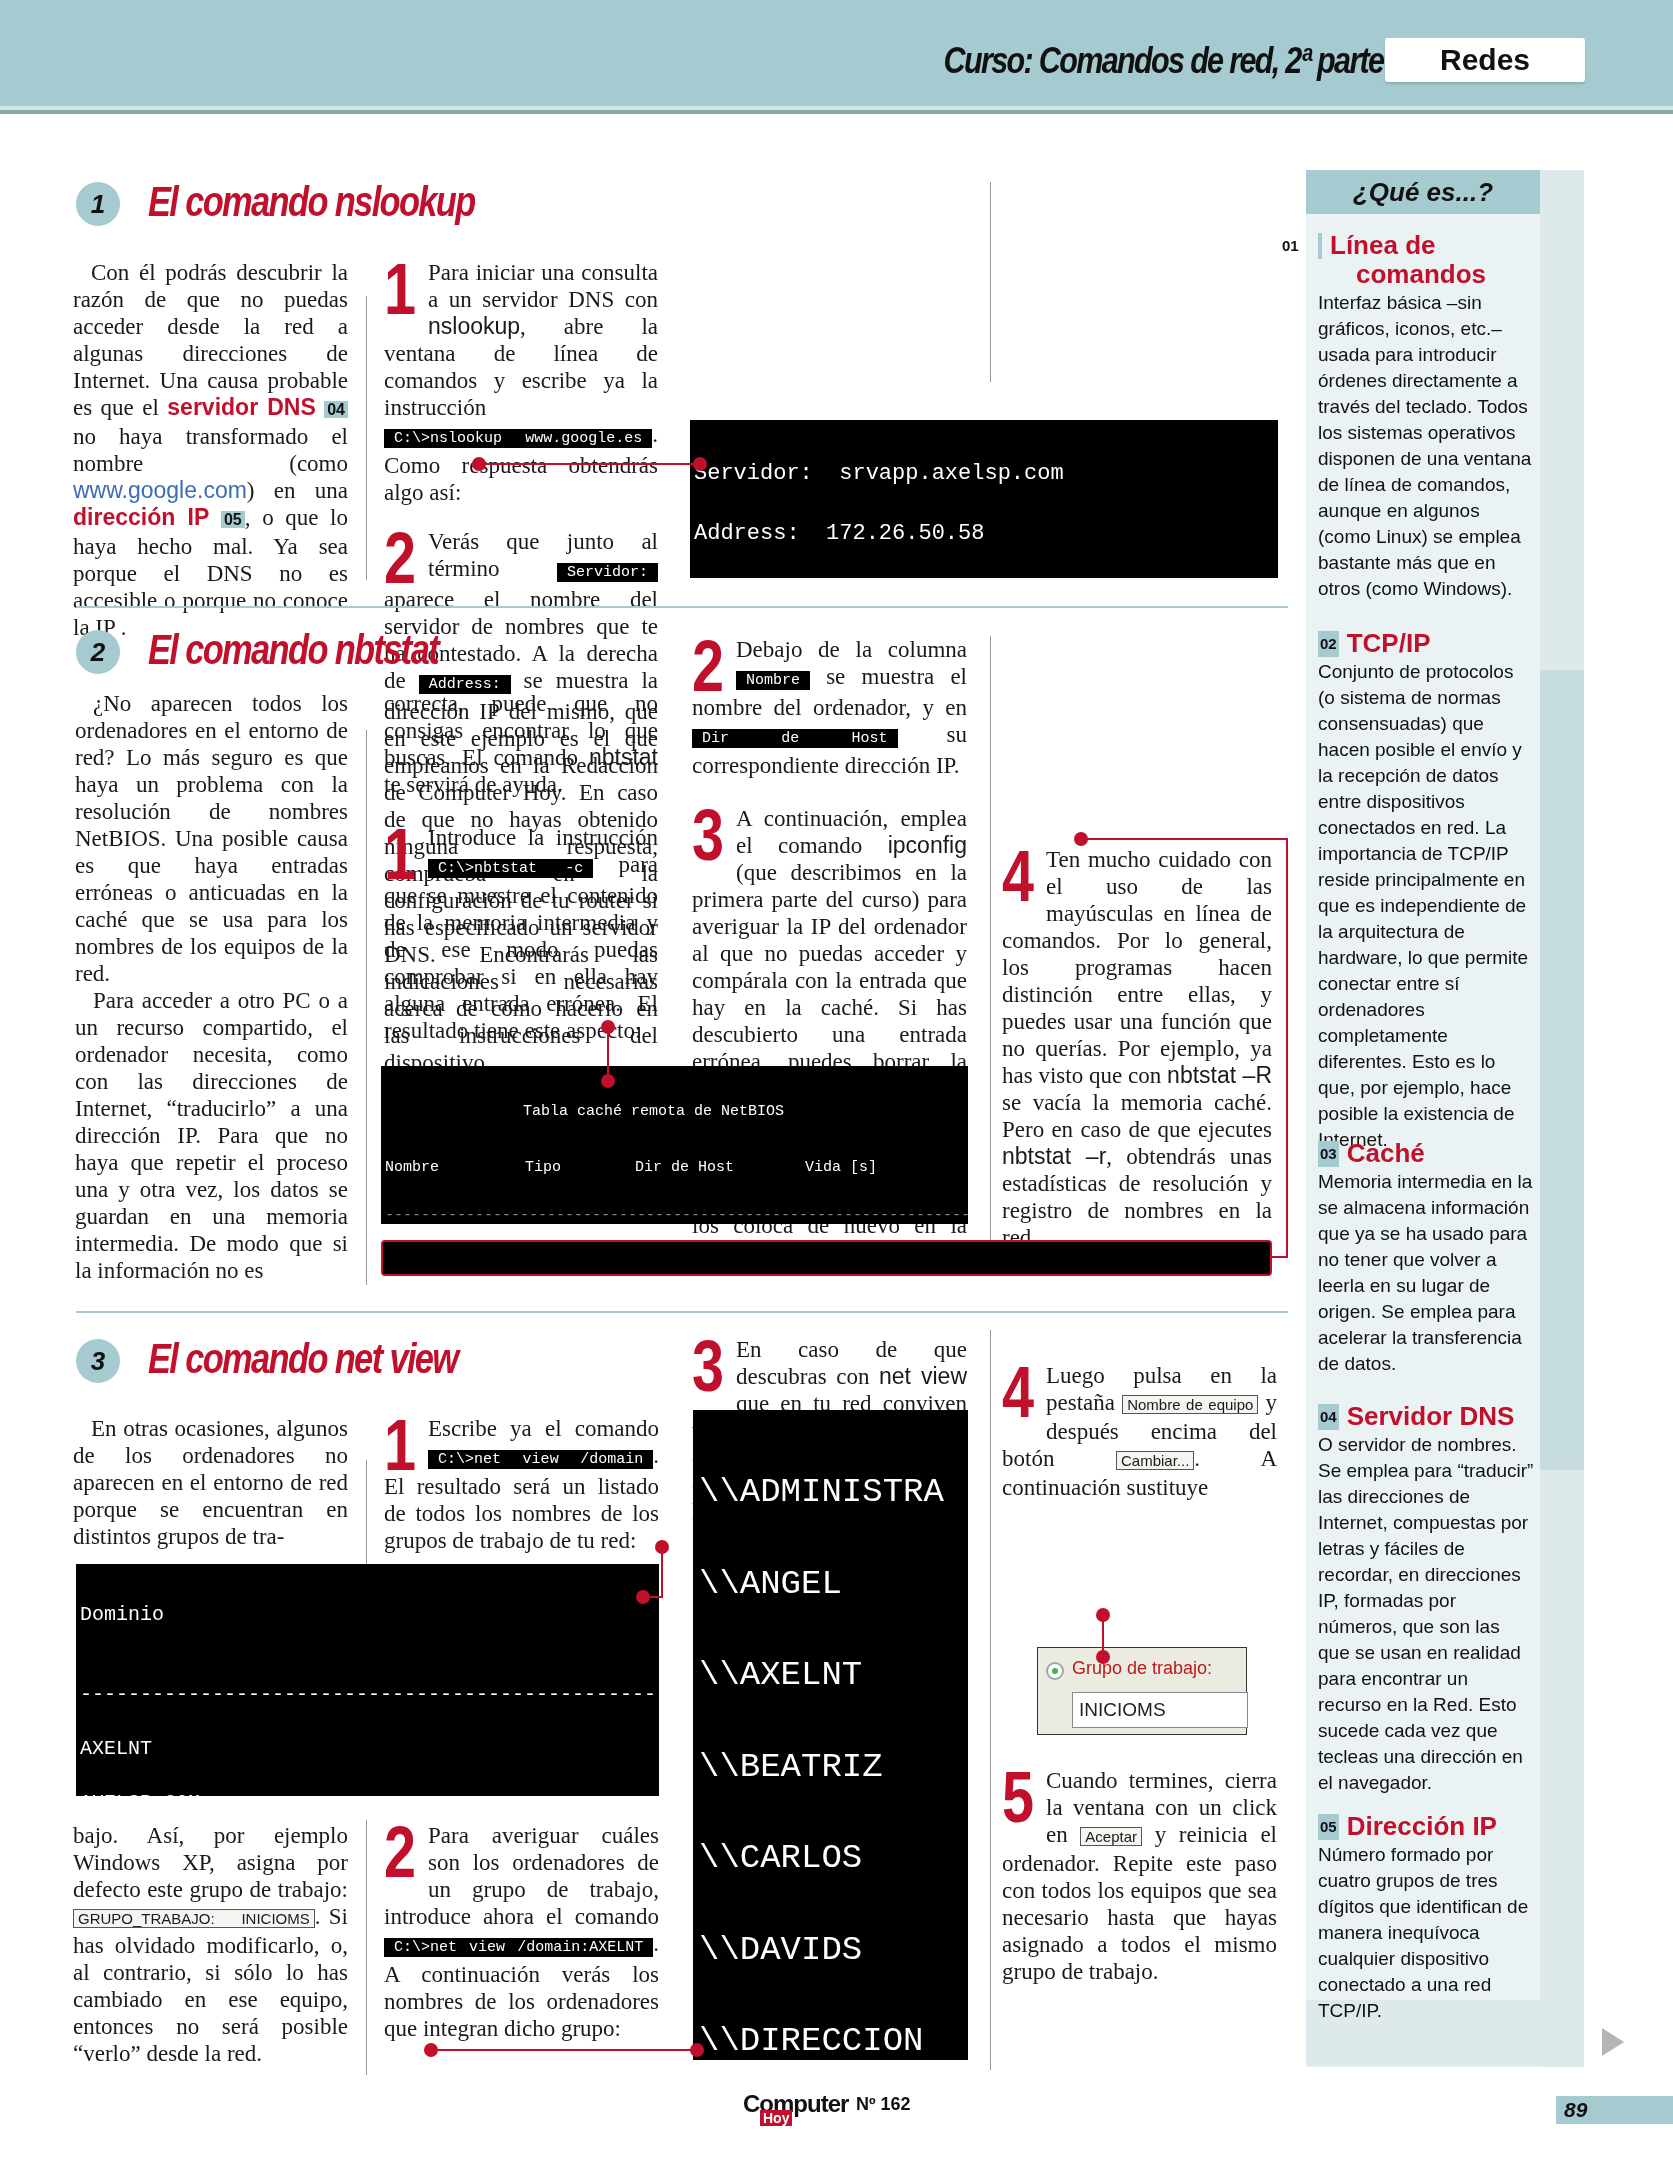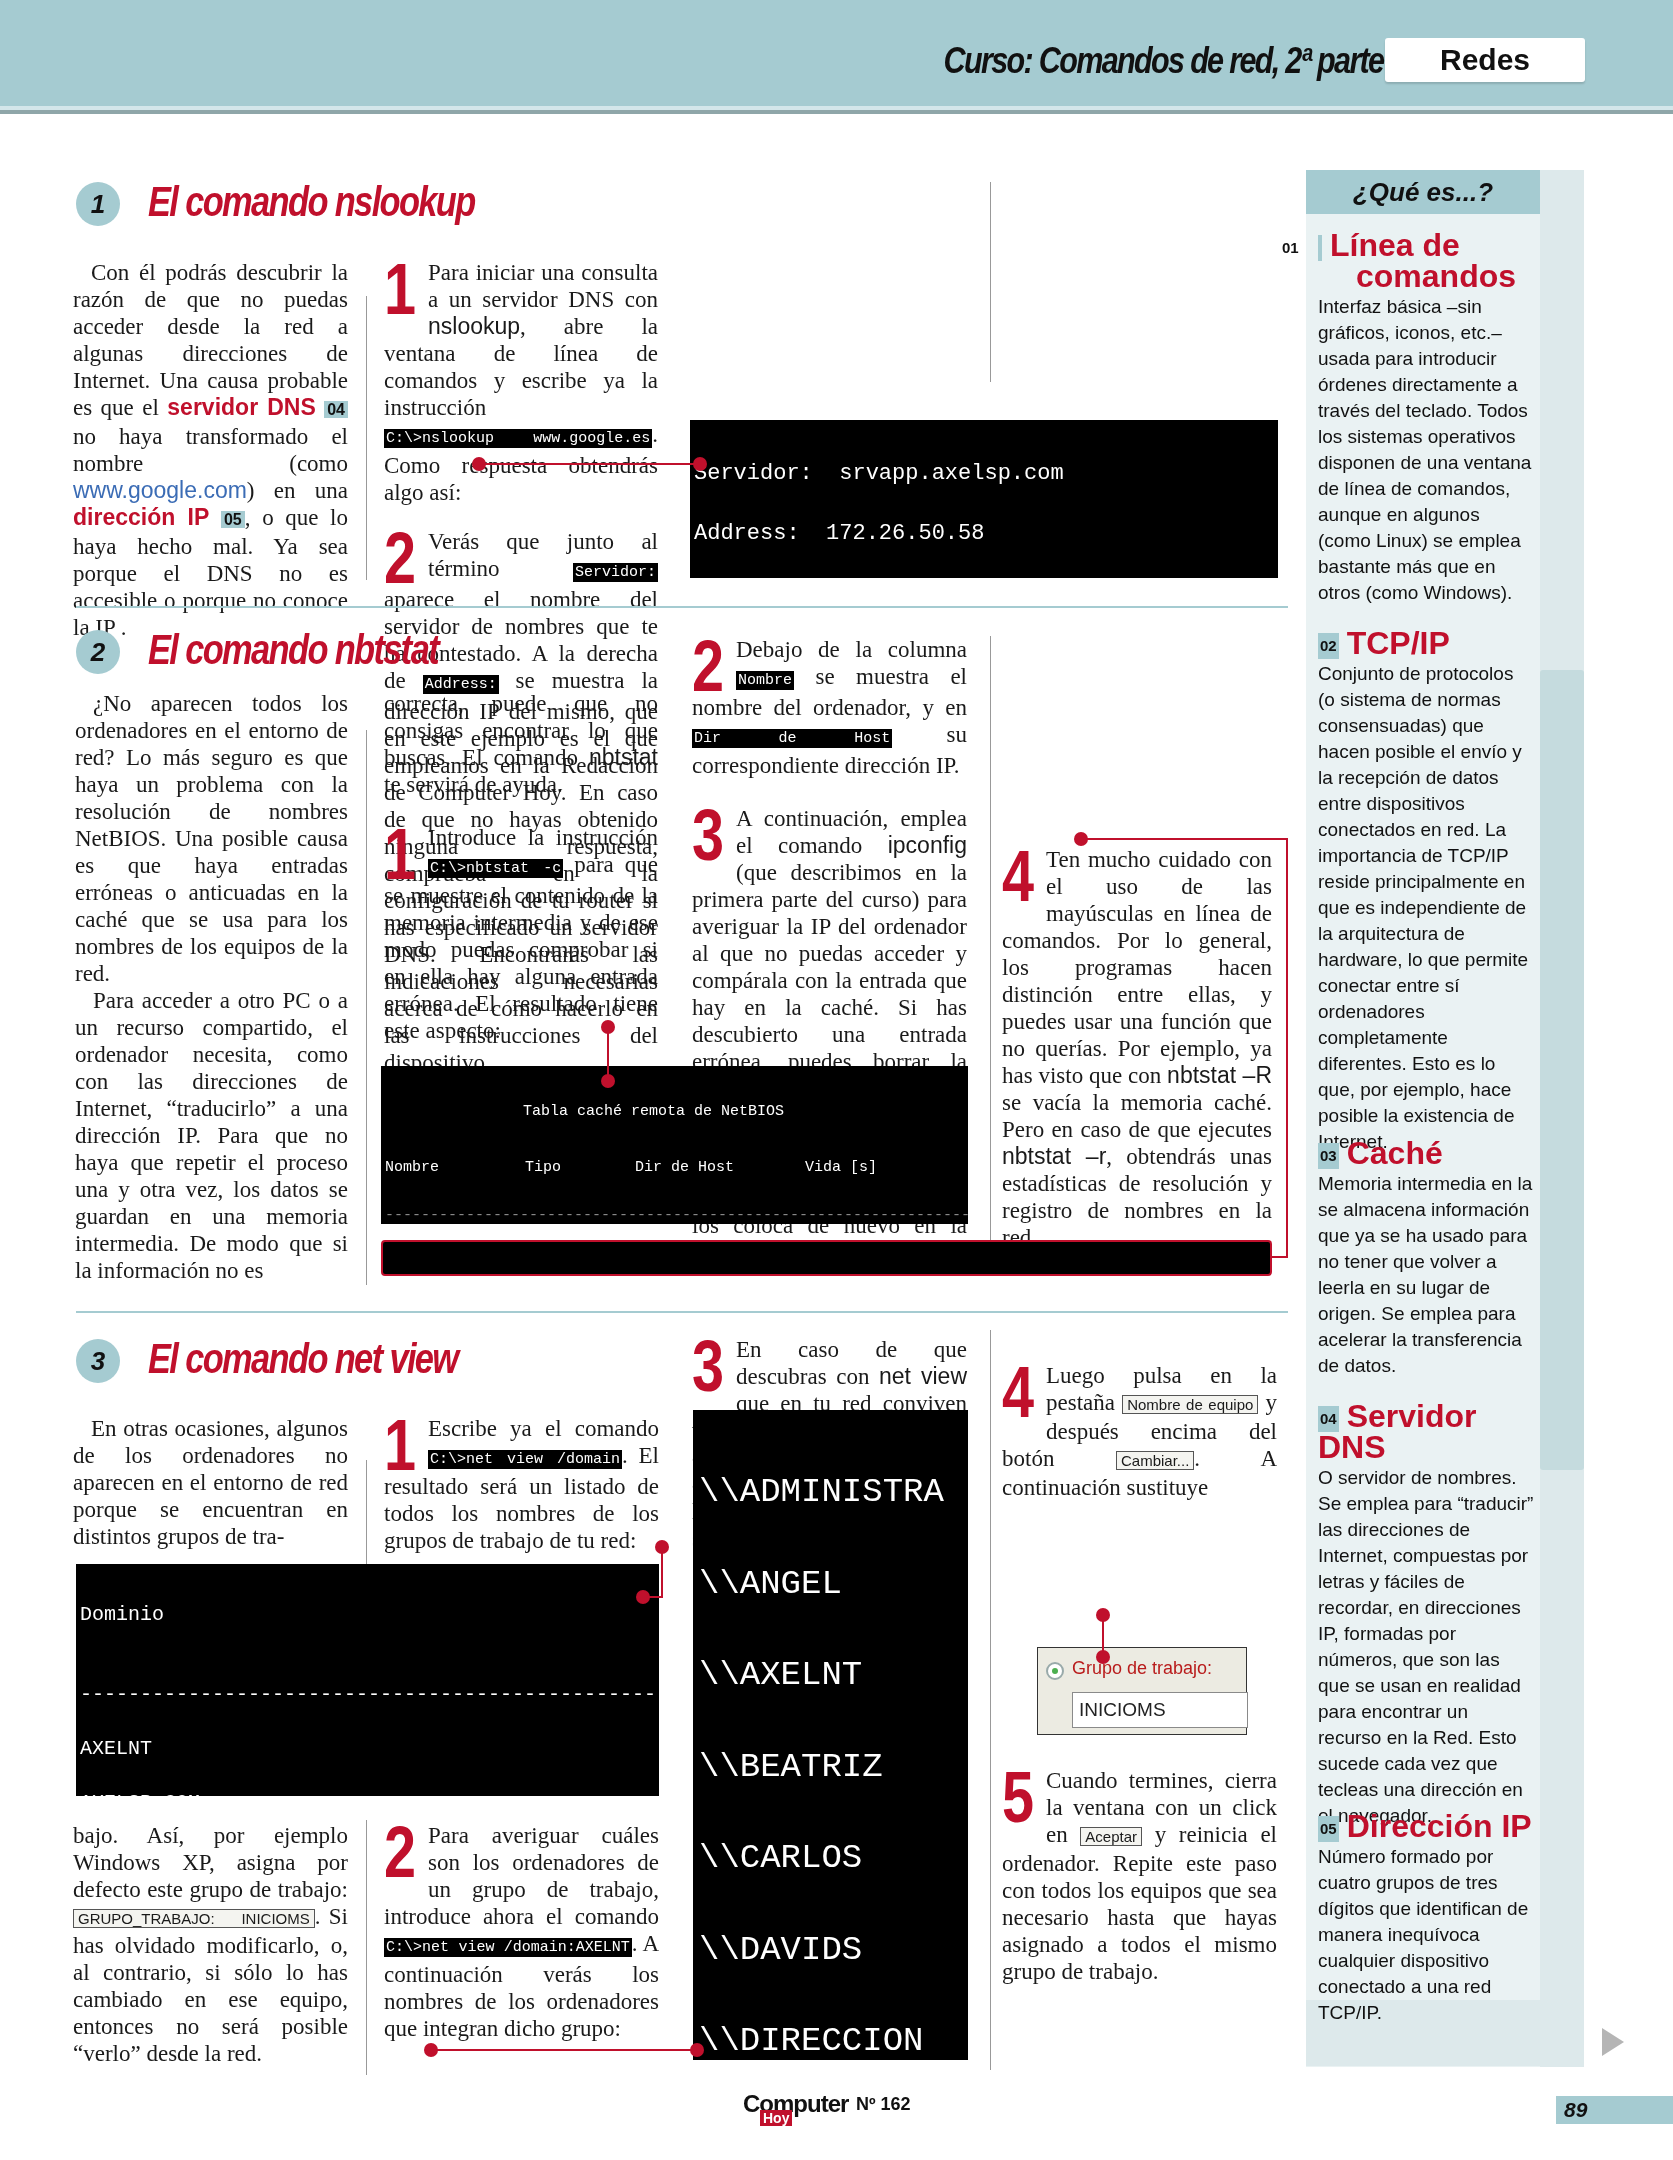--- a/index.html
+++ b/index.html
@@ -16,42 +16,42 @@
   .sec-title { position: absolute; font-family: "Liberation Sans", sans-serif; font-weight: bold; font-style: italic; font-size: 42px; letter-spacing: -2px; color: #c0102c; transform: scaleX(0.82); transform-origin: left center; white-space: nowrap; }
 
   .col { position: absolute; font-size: 23px; line-height: 27px; text-align: justify; hyphens: manual; }
   .col p { margin-bottom: 0; }
   .indent { text-indent: 18px; }
   .vrule { position: absolute; width: 1px; background: #999; }
   .hrule { position: absolute; height: 2px; background: #a5cbd1; }
 
   .step { margin-top: 14px; }
   .step-num { float: left; font-family: "Liberation Sans", sans-serif; font-weight: bold; font-size: 72px; line-height: 56px; color: #c0102c; margin: 2px 6px 0 0; transform: scaleX(0.8); transform-origin: left top; width: 38px; height: 56px; }
-  .cmd { background: #000; color: #fff; font-family: "Liberation Mono", monospace; font-size: 15px; padding: 1px 2px; white-space: nowrap; }
+  .cmd { background: #000; color: #fff; font-family: "Liberation Mono", monospace; font-size: 15px; padding: 1px 10px; white-space: nowrap; }
   .cmd-big { font-size: 20px; }
   .b-sans { font-family: "Liberation Sans", sans-serif; font-weight: normal; }
   .red-term { font-family: "Liberation Sans", sans-serif; font-weight: bold; color: #c0102c; }
   .ref { font-family: "Liberation Sans", sans-serif; font-weight: bold; font-size: 16px; background: #a5cbd1; padding: 0 3px; color: #111; }
   .link { font-family: "Liberation Sans", sans-serif; color: #3b6cb5; }
   .ui-btn { font-family: "Liberation Sans", sans-serif; font-size: 15px; border: 1px solid #555; padding: 0 4px; background: #f4f4f0; white-space: nowrap; }
 
   .term { position: absolute; background: #000; color: #fff; font-family: "Liberation Mono", monospace; overflow: hidden; white-space: pre; }
   .term-line { display: block; }
 
   .leader { position: absolute; background: #c0102c; }
   .dot { position: absolute; width: 14px; height: 14px; border-radius: 50%; background: #c0102c; }
 
   .sidebar { position: absolute; left: 1306px; top: 170px; width: 234px; height: 1897px; background: #eaf2f3; }
   .sidebar-rightbar { position: absolute; left: 1540px; top: 170px; width: 44px; height: 1897px; background: #dde9eb; }
   .sidebar-rightbar-dark { position: absolute; left: 1540px; top: 670px; width: 44px; height: 800px; background: #c5dbde; border-radius: 3px; }
   .sidebar-bottom { position: absolute; left: 1306px; top: 2000px; width: 278px; height: 66px; background: #dde9eb; }
   .sidebar-head { position: absolute; left: 1306px; top: 170px; width: 234px; height: 44px; background: #a5cbd1; font-family: "Liberation Sans", sans-serif; font-weight: bold; font-style: italic; font-size: 26px; text-align: center; line-height: 44px; color: #111; }
   .gl-item { position: absolute; left: 1318px; width: 216px; font-family: "Liberation Sans", sans-serif; font-size: 19px; line-height: 26px; color: #111; }
   .gl-num { display: inline-block; font-weight: bold; font-size: 15px; background: #a5cbd1; padding: 0 2px; margin-right: 8px; vertical-align: 3px; }
-  .gl-title { font-weight: bold; color: #c0102c; font-size: 32px; }
+  .gl-title { font-weight: bold; color: #c0102c; font-size: 26px; }
   .gl-title-wrap { padding-left: 38px; text-indent: -38px; }
   .gl-desc { display: block; }
 
   .next-arrow { position: absolute; left: 1602px; top: 2028px; width: 0; height: 0; border-top: 14px solid transparent; border-bottom: 14px solid transparent; border-left: 22px solid #b5b5b5; }
   .page-num { position: absolute; left: 1556px; top: 2096px; width: 117px; height: 28px; background: #a5cbd1; font-family: "Liberation Sans", sans-serif; font-weight: bold; font-style: italic; font-size: 21px; padding-left: 8px; line-height: 28px; color: #111; }
   .logo { position: absolute; left: 743px; top: 2090px; font-family: "Liberation Sans", sans-serif; font-weight: bold; font-size: 24px; letter-spacing: -1px; color: #111; }
   .logo-hoy { position: absolute; left: 760px; top: 2110px; background: #c0102c; color: #fff; font-family: "Liberation Sans", sans-serif; font-weight: bold; font-size: 14px; padding: 0 3px; }
   .issue { position: absolute; left: 856px; top: 2094px; font-family: "Liberation Sans", sans-serif; font-weight: bold; font-size: 18px; color: #111; }
 
   .dialog { position: absolute; left: 1037px; top: 1647px; width: 210px; height: 88px; background: #ecebe2; border: 1px solid #333; }

